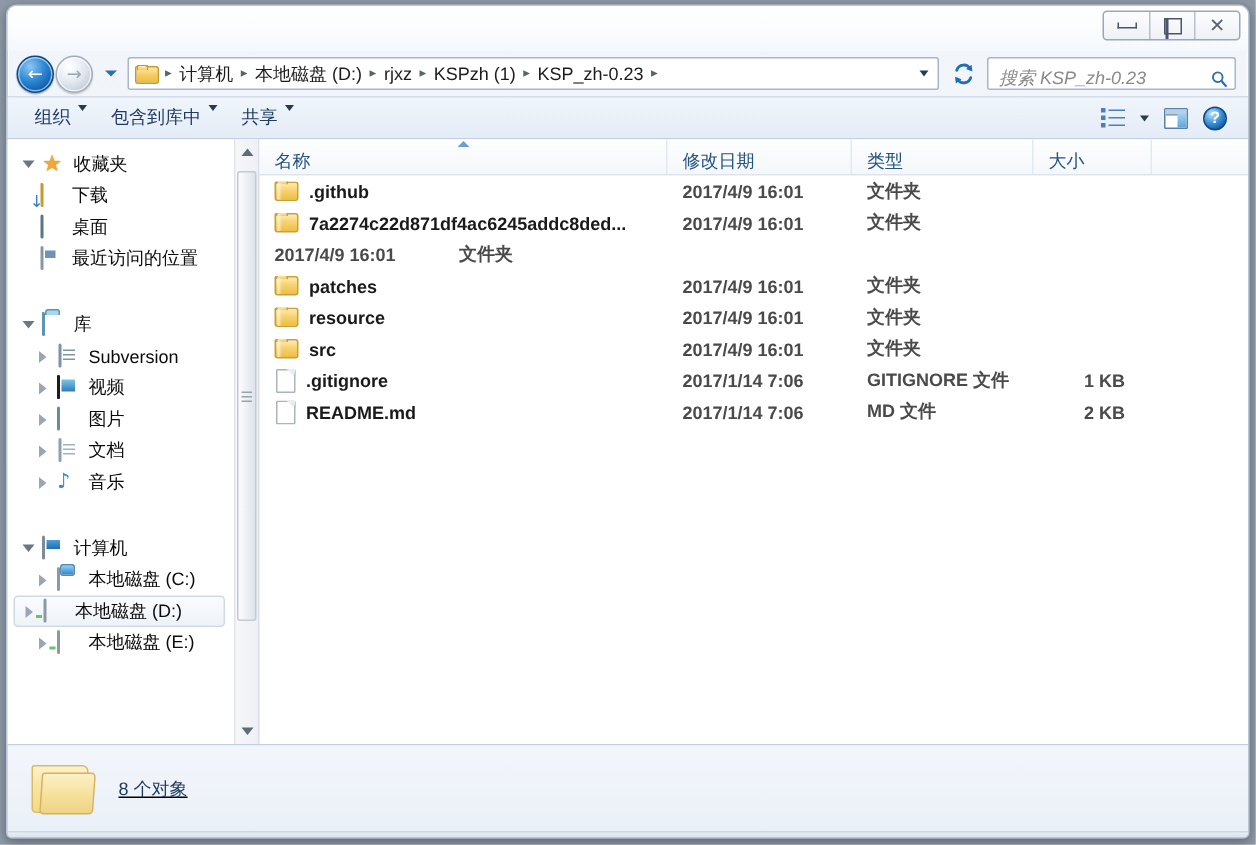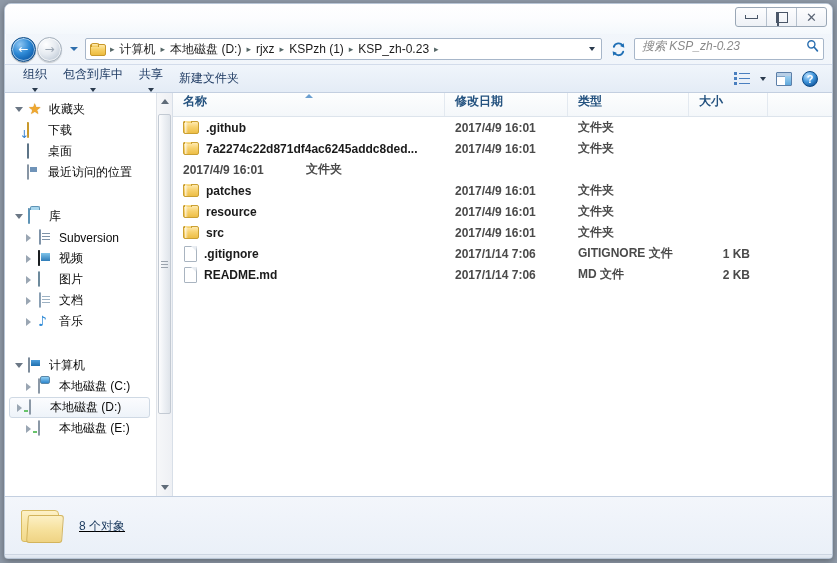--- a/index.html
+++ b/index.html
@@ -129,25 +129,25 @@
   .crumb-drop {
     width: 16px; align-self: stretch; flex: none;
     display: flex; align-items: center; justify-content: center; cursor: default;
   }
   .refreshbtn {
     width: 22px; height: 22px; flex: none;
     display: flex; align-items: center; justify-content: center;
     cursor: default;
   }
   .searchbox {
-    width: 190px; height: 22px; flex: none;
+    width: 166px; height: 22px; flex: none;
     background: #ffffff;
     border: 1px solid #a7b6c9;
     border-radius: 2px;
-    display: flex; align-items: flex-start;
+    display: flex; align-items: flex-end;
     padding: 0 4px 0 7px;
     box-shadow: 0 1px 0 rgba(255,255,255,.8) inset;
   }
   .searchbox input {
     flex: 1 1 auto; border: none; outline: none;
     font-size: 12px; font-style: italic; color: #8a8a8a;
     font-family: "Liberation Sans", sans-serif;
     background: transparent; min-width: 0;
   }
   .searchbox input::placeholder { color: #8a8a8a; font-style: italic; opacity: 1; }
@@ -155,25 +155,24 @@
   
   .toolbar {
     height: 29px;
     background: linear-gradient(180deg,#f0f5fb 0%, #e4ecf6 100%);
     border-top: 1px solid #d3dceb;
     border-bottom: 1px solid #c3cfe0;
     display: flex; align-items: center;
     padding: 0 4px 0 10px;
   }
   .tb-item {
-    display: flex; align-items: center; gap: 5px;
+    display: flex; gap: 5px;
     font-size: 12px; color: #1f3b63;
     padding: 4px 8px; border-radius: 2px; cursor: default;
     white-space: nowrap;
-    flex-direction: column;
   }
   .tb-right { margin-left: auto; display: flex; align-items: center; gap: 2px; padding-right: 6px; }
   .tb-icon-btn {
     display: flex; align-items: center; justify-content: center;
     padding: 3px 4px; border-radius: 2px; cursor: default;
   }
 
   .viewico { width: 16px; height: 13px; position: relative; }
   .viewico i {
     position: absolute; display: block; background: #4a7fbf;
@@ -390,27 +389,26 @@
   
   .filepane { flex: 1 1 auto; display: flex; flex-direction: column; min-width: 0; background: #fff; }
   .colhead {
     height: 24px; flex: none;
     background: linear-gradient(180deg,#fdfefe 0%, #f4f7fa 100%);
     border-bottom: 1px solid #dde4ec;
     display: flex; align-items: stretch;
     position: relative;
   }
   .col {
-    display: flex; align-items: flex-start;
+    display: flex; align-items: flex-end;
     font-size: 12px; color: #24527f;
     padding-left: 10px;
     border-right: 1px solid #e3e9f0;
     cursor: default; position: relative;
     white-space: nowrap;
-    font-weight: bold;
   }
   .sortmark {
     position: absolute; left: 50%; top: 1px; transform: translateX(-50%);
     width: 0; height: 0;
     border-left: 4px solid transparent; border-right: 4px solid transparent;
     border-bottom: 4px solid #6b9fd0;
   }
   .rows { flex: 1 1 auto; overflow: hidden; font-weight: bold; }
   .frow {
     display: flex; align-items: center; height: 21px; cursor: default;
@@ -558,23 +556,20 @@
       <span class="caret-dark"></span>
     </div>
     <div class="tb-item">
       <span>包含到库中</span>
       <span class="caret-dark"></span>
     </div>
     <div class="tb-item">
       <span>共享</span>
       <span class="caret-dark"></span>
     </div>
-    <div class="tb-item">
-      <span>新建文件夹</span>
-    </div>
 
     <div class="tb-right">
       <div class="tb-icon-btn">
         <span class="viewico">
           <i style="left:0;top:0;width:3px;height:3px;"></i>
           <i style="left:5px;top:1px;width:11px;height:1px;"></i>
           <i style="left:0;top:5px;width:3px;height:3px;"></i>
           <i style="left:5px;top:6px;width:11px;height:1px;"></i>
           <i style="left:0;top:10px;width:3px;height:3px;"></i>
           <i style="left:5px;top:11px;width:11px;height:1px;"></i>

